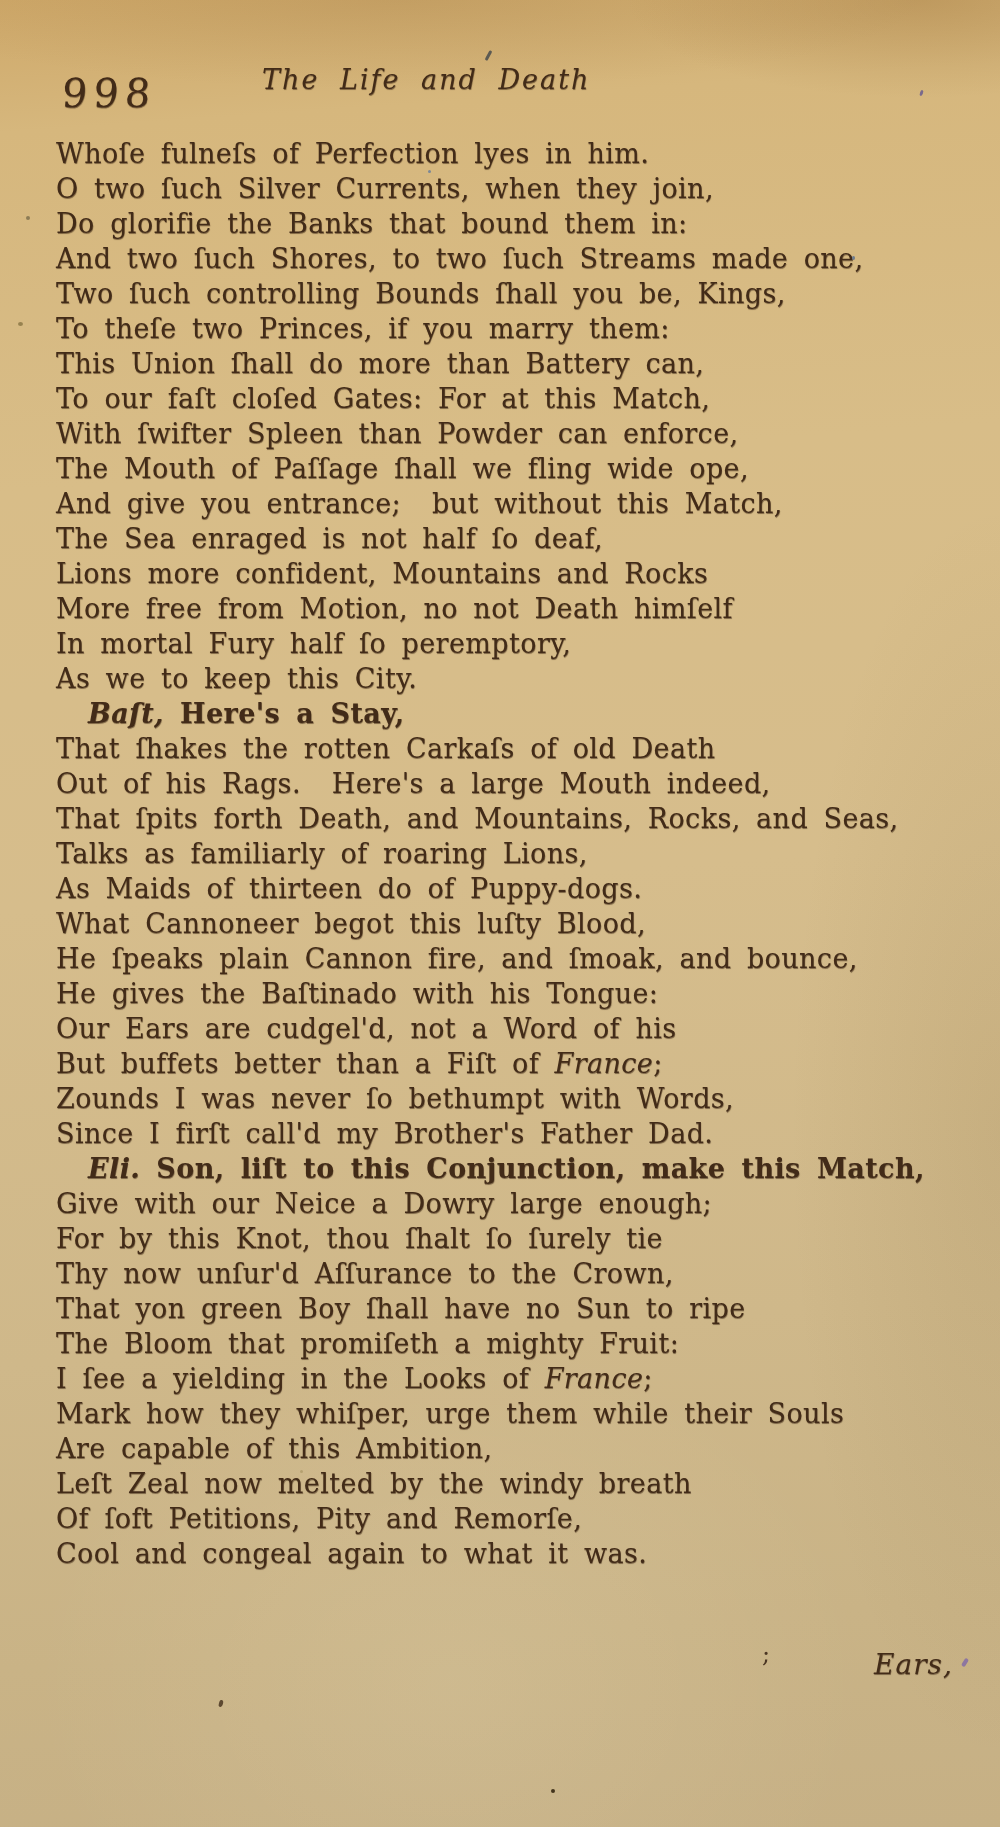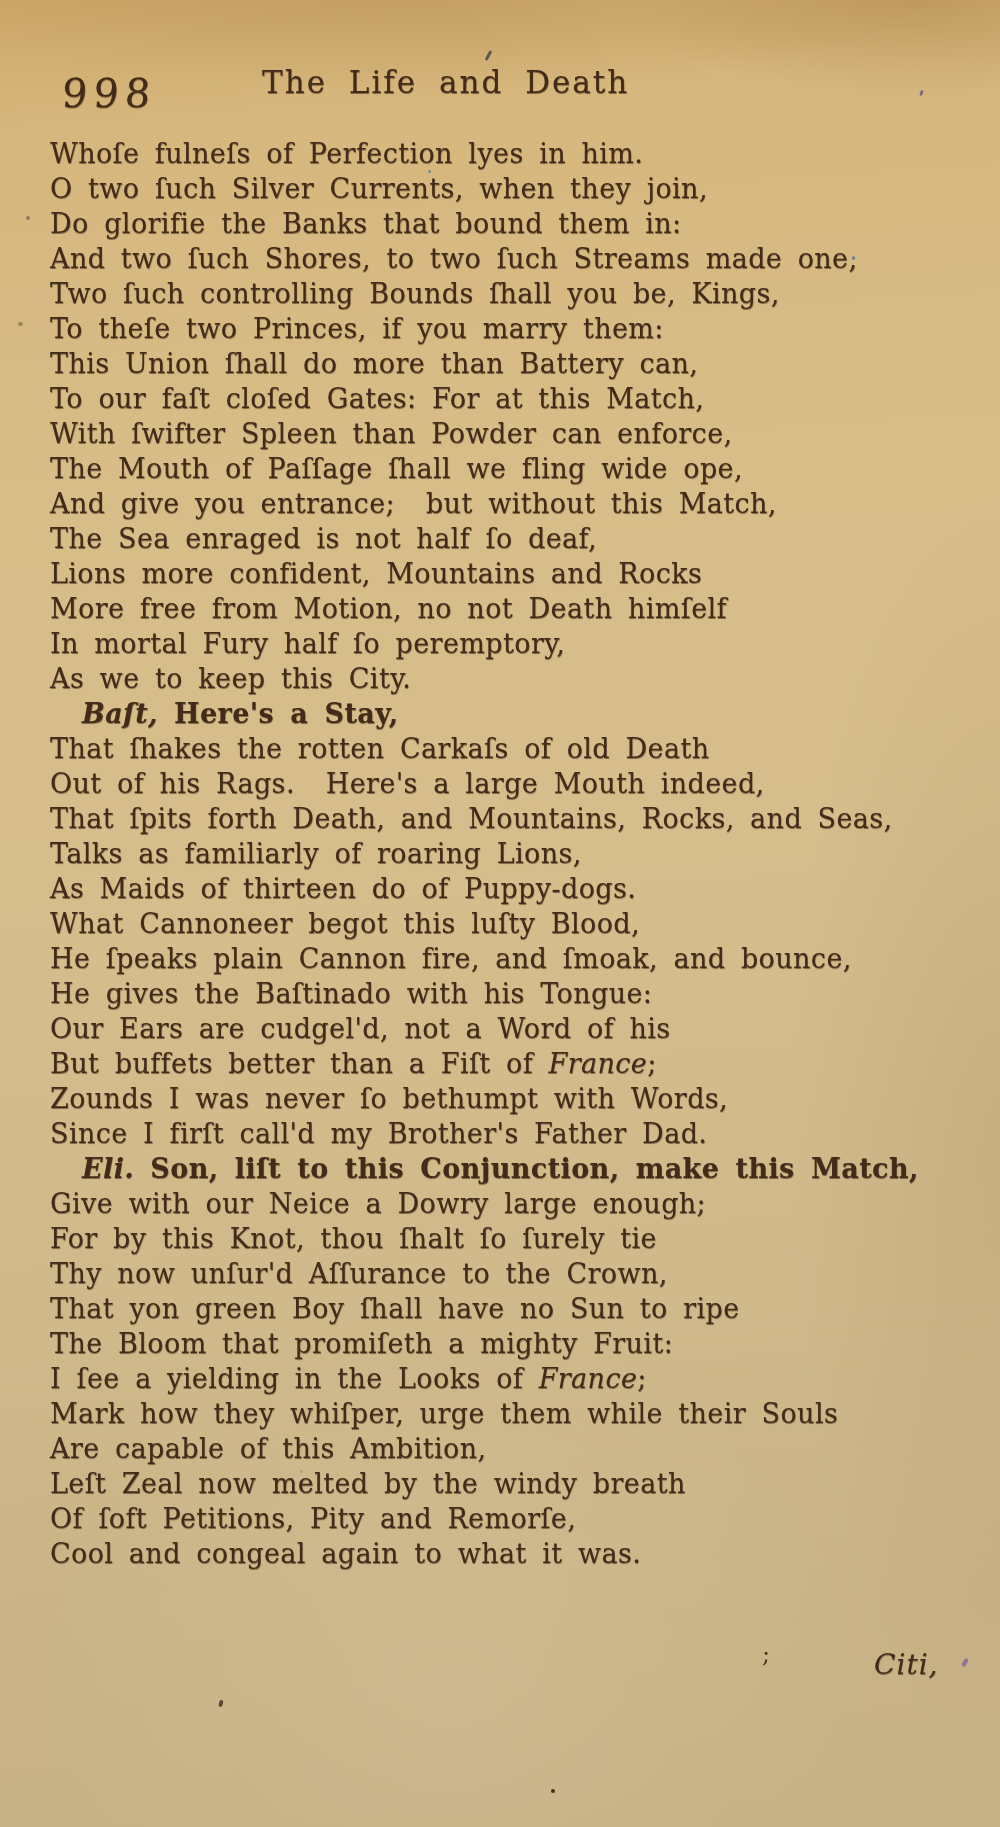--- a/index.html
+++ b/index.html
@@ -18,24 +18,24 @@
   }
   .page-inner{position:absolute;inset:0;color:#422b18;}
   .ink{ text-shadow:0.4px 0.5px 0.7px rgba(58,36,18,.55); }
   .pagenum{
     position:absolute;left:62px;top:70px;
     font-size:40px;letter-spacing:6px;
     transform:skewX(-4deg);
   }
   .running-title{
     position:absolute;left:262px;top:64px;
-    font-size:31px;letter-spacing:2px;word-spacing:10px;
+    font-style:italic;font-size:27px;letter-spacing:2px;word-spacing:10px;
   }
   .body-text{
-    position:absolute;left:50px;top:136px;width:900px;
+    position:absolute;left:56px;top:136px;width:900px;
     font-size:27px;line-height:35px;letter-spacing:.4px;word-spacing:.24em;
     white-space:pre-wrap;
   }
   .line{height:35px;overflow:visible;}
   .line.indent{padding-left:32px;font-weight:bold;}
   .it{font-style:italic;}
   .catchword{
     position:absolute;left:874px;top:1648px;
     font-style:italic;font-size:28px;letter-spacing:1px;
   }
@@ -59,21 +59,21 @@
 
 <div class="paper"></div>
 
 <div class="page-inner">
   <div class="pagenum ink">998</div>
   <div class="running-title ink">The Life and Death</div>
 
   <div class="body-text ink" id="body-text"><div class="line"><span class="">Whoſe fulneſs of Perfection lyes in him.</span></div><div class="line"><span class="">O two ſuch Silver Currents, when they join,</span></div><div class="line"><span class="">Do glorifie the Banks that bound them in:</span></div><div class="line"><span class="">And two ſuch Shores, to two ſuch Streams made one,</span></div><div class="line"><span class="">Two ſuch controlling Bounds ſhall you be, Kings,</span></div><div class="line"><span class="">To theſe two Princes, if you marry them:</span></div><div class="line"><span class="">This Union ſhall do more than Battery can,</span></div><div class="line"><span class="">To our faſt cloſed Gates: For at this Match,</span></div><div class="line"><span class="">With ſwifter Spleen than Powder can enforce,</span></div><div class="line"><span class="">The Mouth of Paſſage ſhall we fling wide ope,</span></div><div class="line"><span class="">And give you entrance;  but without this Match,</span></div><div class="line"><span class="">The Sea enraged is not half ſo deaf,</span></div><div class="line"><span class="">Lions more confident, Mountains and Rocks</span></div><div class="line"><span class="">More free from Motion, no not Death himſelf</span></div><div class="line"><span class="">In mortal Fury half ſo peremptory,</span></div><div class="line"><span class="">As we to keep this City.</span></div><div class="line indent"><span class="it">Baſt,</span><span class=""> Here's a Stay,</span></div><div class="line"><span class="">That ſhakes the rotten Carkaſs of old Death</span></div><div class="line"><span class="">Out of his Rags.  Here's a large Mouth indeed,</span></div><div class="line"><span class="">That ſpits forth Death, and Mountains, Rocks, and Seas,</span></div><div class="line"><span class="">Talks as familiarly of roaring Lions,</span></div><div class="line"><span class="">As Maids of thirteen do of Puppy-dogs.</span></div><div class="line"><span class="">What Cannoneer begot this luſty Blood,</span></div><div class="line"><span class="">He ſpeaks plain Cannon fire, and ſmoak, and bounce,</span></div><div class="line"><span class="">He gives the Baſtinado with his Tongue:</span></div><div class="line"><span class="">Our Ears are cudgel'd, not a Word of his</span></div><div class="line"><span class="">But buffets better than a Fiſt of </span><span class="it">France</span><span class="">;</span></div><div class="line"><span class="">Zounds I was never ſo bethumpt with Words,</span></div><div class="line"><span class="">Since I firſt call'd my Brother's Father Dad.</span></div><div class="line indent"><span class="it">Eli.</span><span class=""> Son, liſt to this Conjunction, make this Match,</span></div><div class="line"><span class="">Give with our Neice a Dowry large enough;</span></div><div class="line"><span class="">For by this Knot, thou ſhalt ſo ſurely tie</span></div><div class="line"><span class="">Thy now unſur'd Aſſurance to the Crown,</span></div><div class="line"><span class="">That yon green Boy ſhall have no Sun to ripe</span></div><div class="line"><span class="">The Bloom that promiſeth a mighty Fruit:</span></div><div class="line"><span class="">I ſee a yielding in the Looks of </span><span class="it">France</span><span class="">;</span></div><div class="line"><span class="">Mark how they whiſper, urge them while their Souls</span></div><div class="line"><span class="">Are capable of this Ambition,</span></div><div class="line"><span class="">Leſt Zeal now melted by the windy breath</span></div><div class="line"><span class="">Of ſoft Petitions, Pity and Remorſe,</span></div><div class="line"><span class="">Cool and congeal again to what it was.</span></div></div>
 
   <div class="stray-semicolon">;</div>
-  <div class="catchword ink">Citi,</div>
+  <div class="catchword ink">Ears,</div>
 
   <div class="speck s1"></div>
   <div class="speck s2"></div>
   <div class="speck s3"></div>
   <div class="speck s4"></div>
   <div class="speck s5"></div>
   <div class="speck s6"></div>
   <div class="speck s7"></div>
   <div class="speck s8"></div>
   <div class="speck s9"></div>

